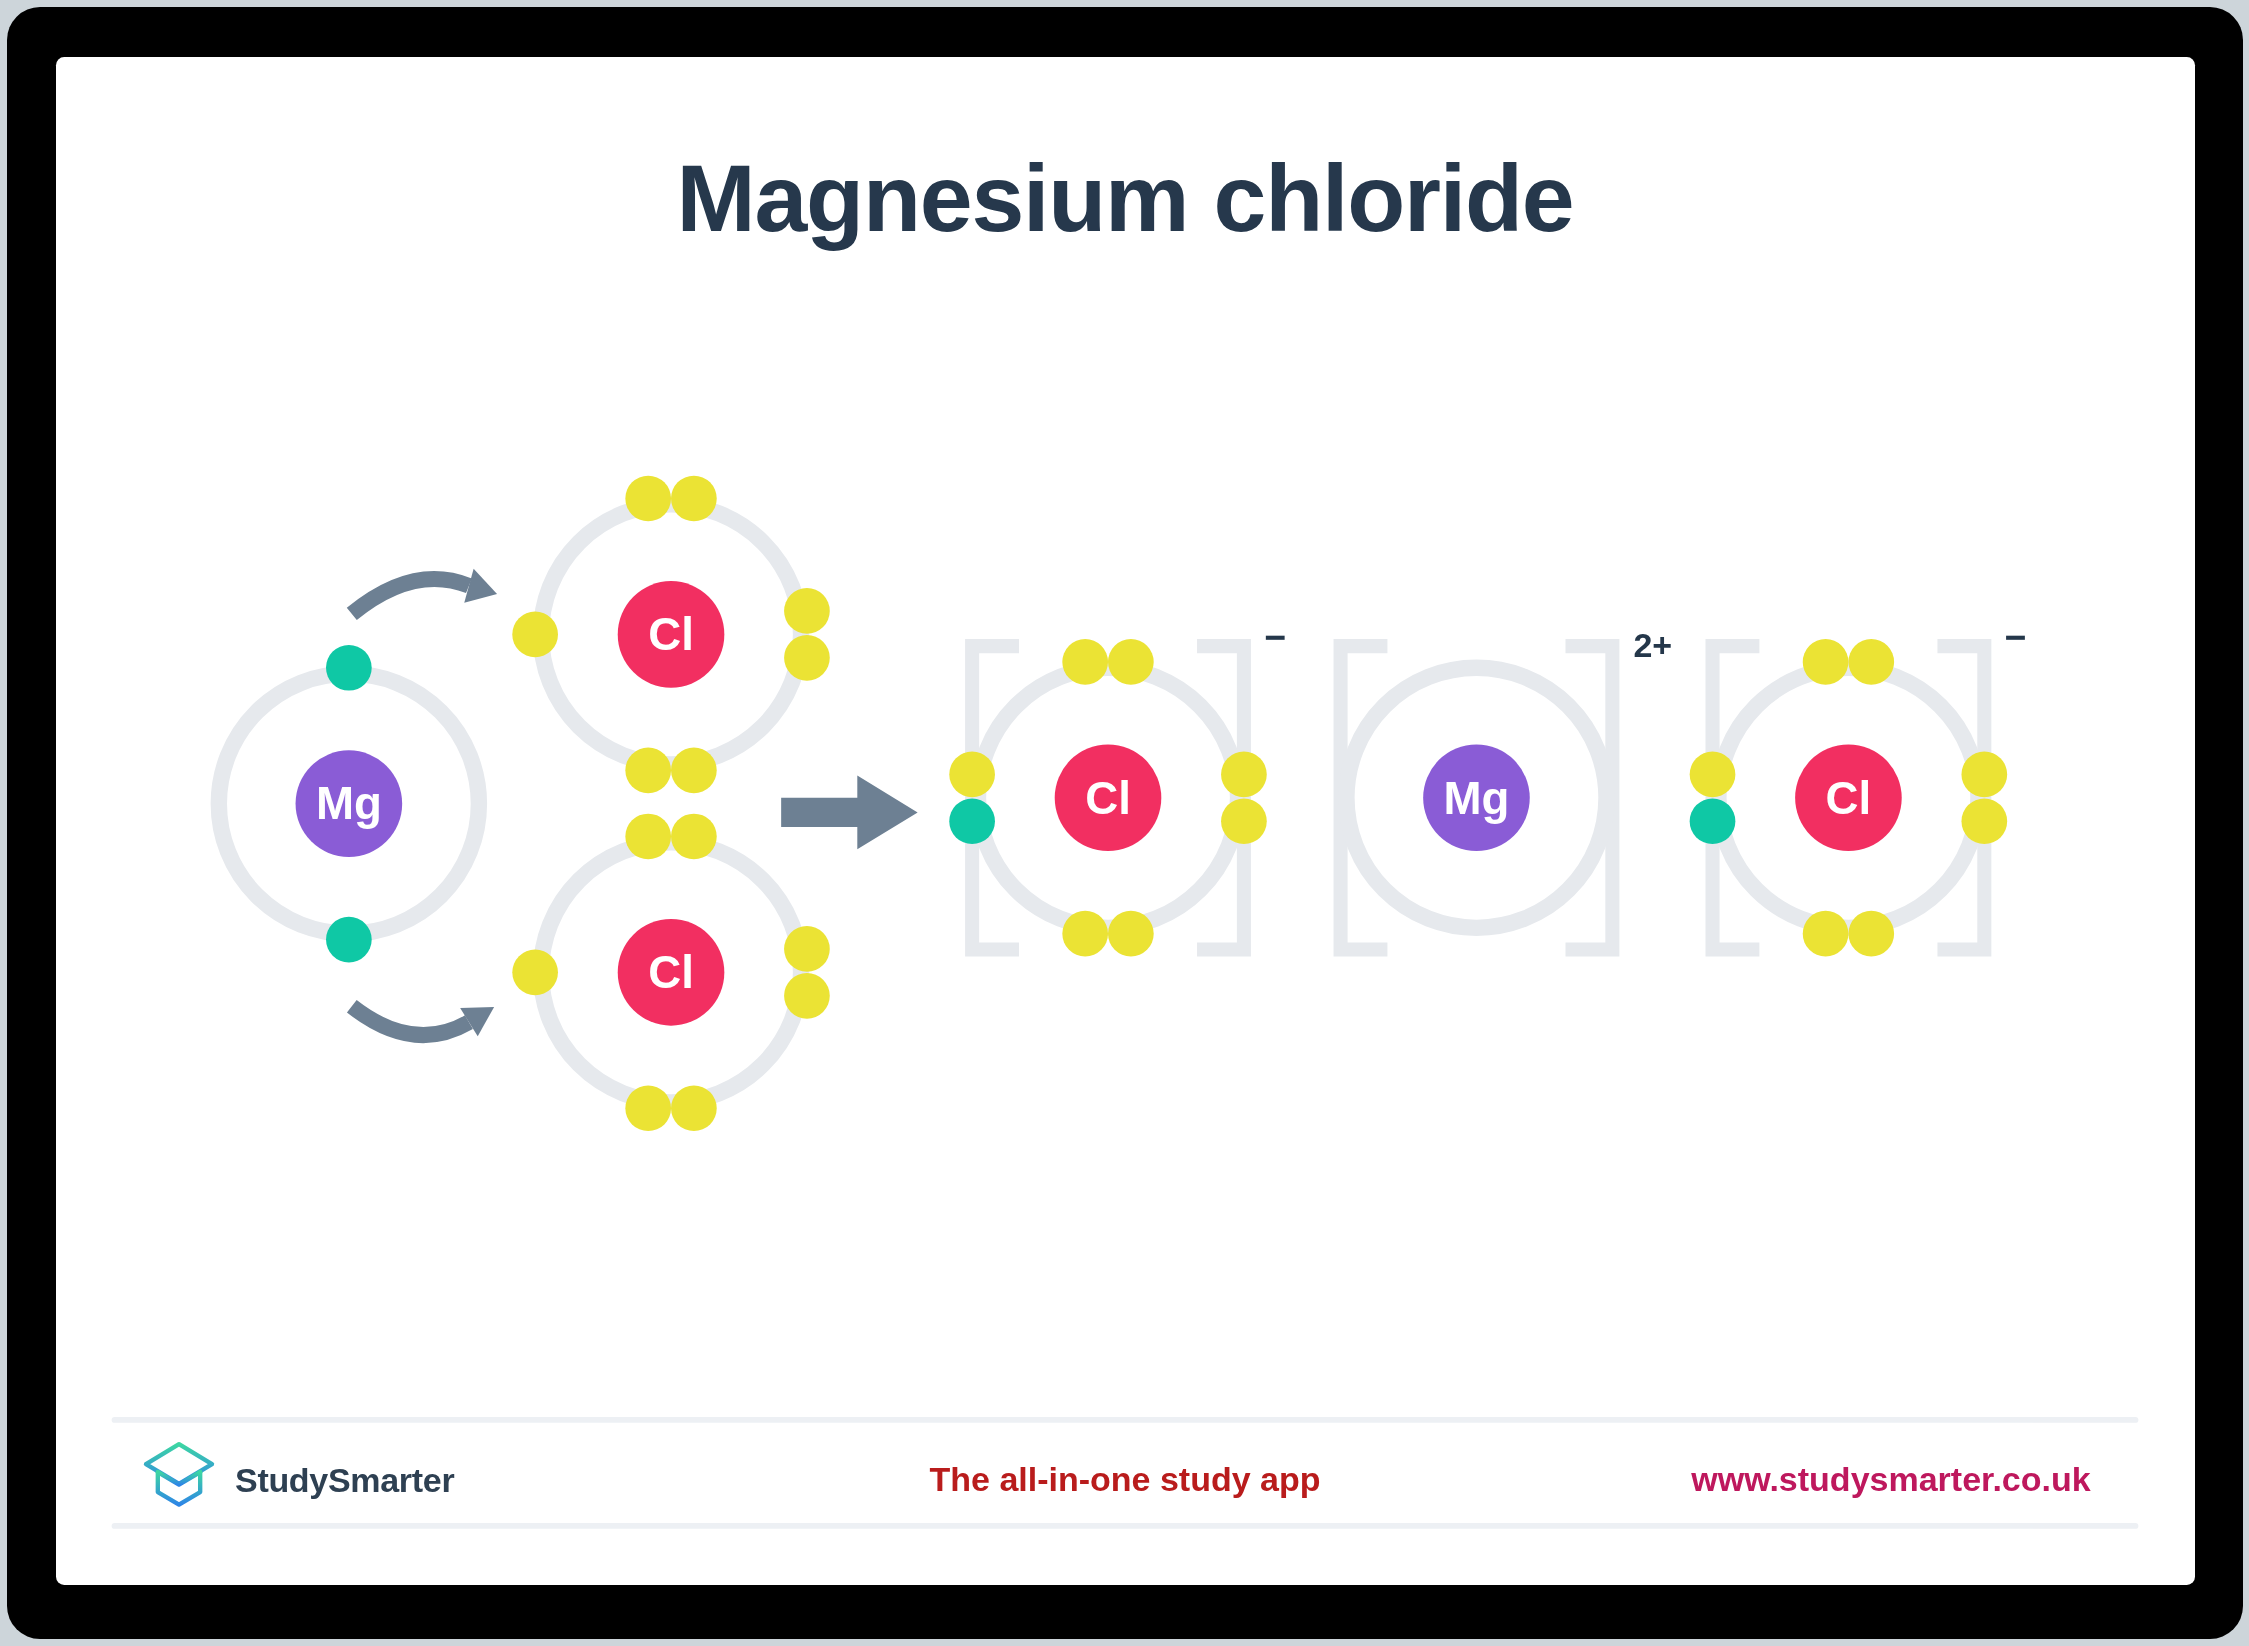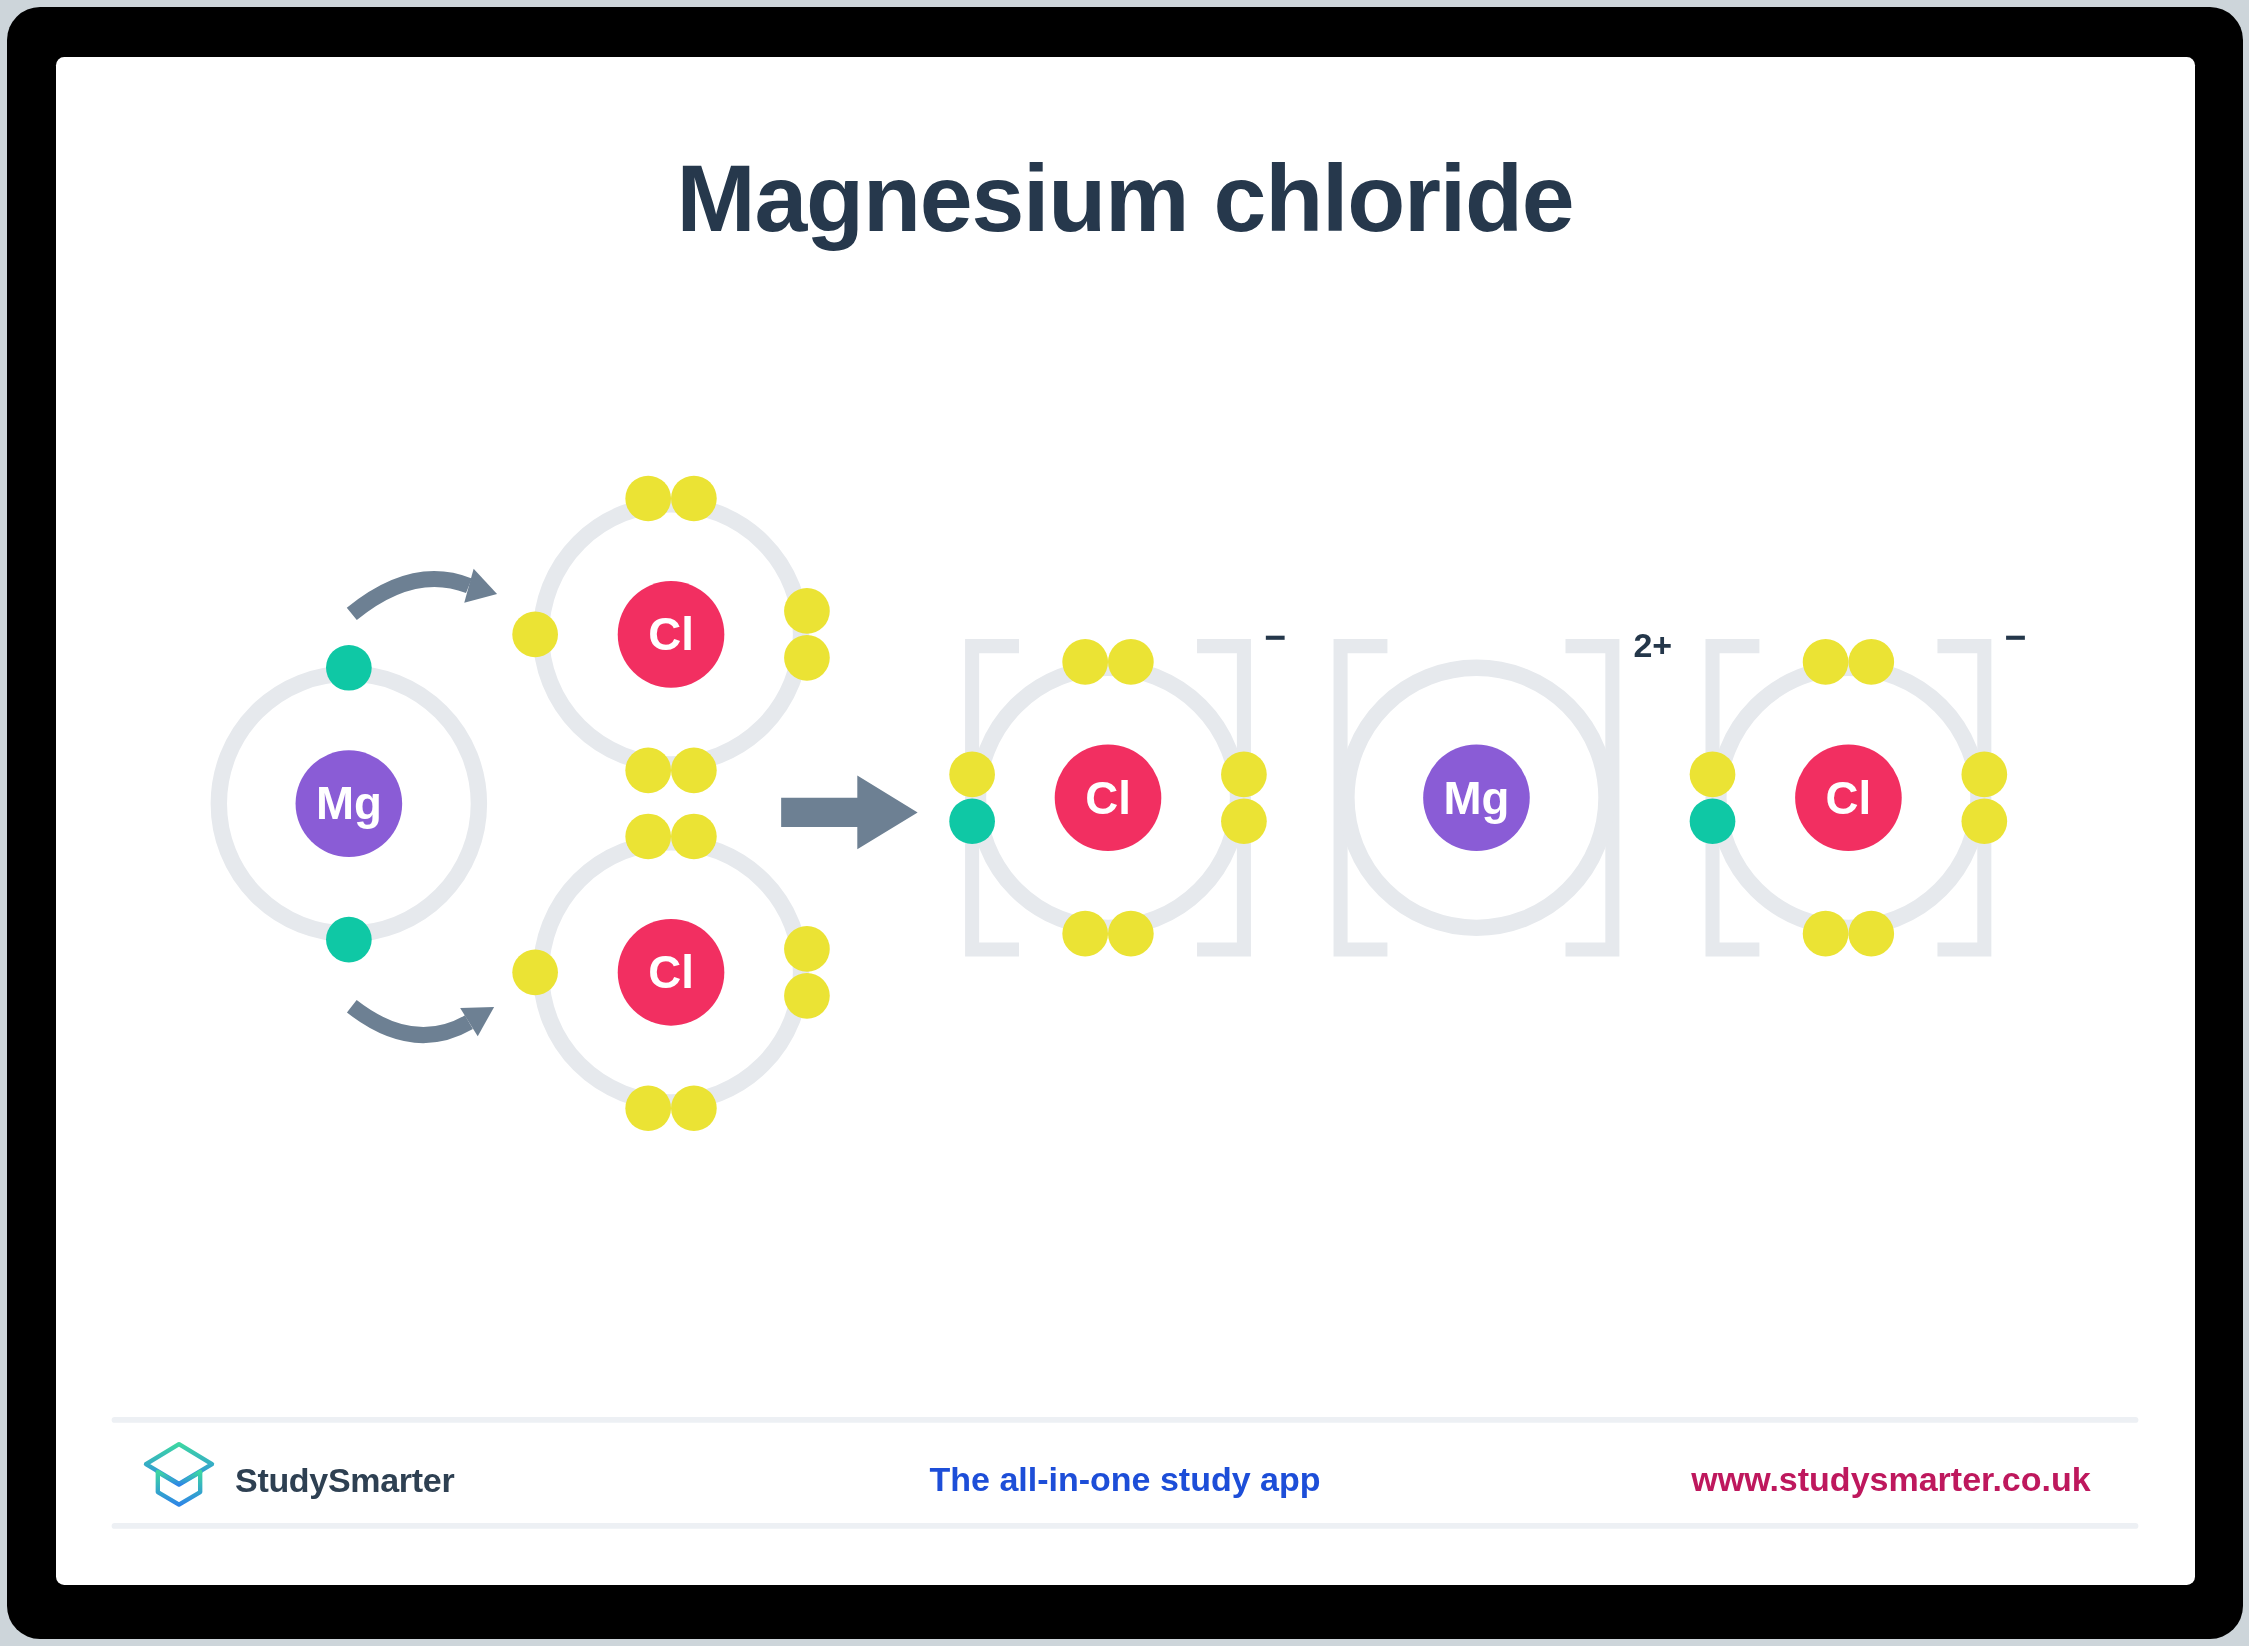--- a/index.html
+++ b/index.html
@@ -8,21 +8,21 @@
   .frame{position:absolute;left:7px;top:7px;right:7px;bottom:7px;background:#000;border-radius:33px;}
   .page{position:absolute;left:56px;top:57px;width:2139px;height:1528px;background:#fff;border-radius:8.2px;}
   .page-title{position:absolute;left:1125px;top:151px;transform:translateX(-50%);
           font-size:95px;font-weight:800;letter-spacing:-1.2px;color:#26384c;white-space:nowrap;line-height:1;}
   .diagram-svg{position:absolute;left:0;top:0;}
   .atom-symbol{font-family:"Liberation Sans","DejaVu Sans",sans-serif;font-weight:800;font-size:78px;fill:#ffffff;}
   .charge-label{font-family:"Liberation Sans","DejaVu Sans",sans-serif;font-weight:800;fill:#24374a;}
   .footer-brand{position:absolute;left:227px;top:1462px;font-size:34px;font-weight:600;color:#2e4052;
           letter-spacing:-0.3px;line-height:1.1;white-space:nowrap;margin-left:8px;}
   .footer-tagline{position:absolute;left:1125px;top:1461px;transform:translateX(-50%);
-          font-size:34px;font-weight:700;color:#1d4ed8;line-height:1.1;white-space:nowrap;}
+          font-size:34px;font-weight:700;color:#b91c1c;line-height:1.1;white-space:nowrap;}
   .footer-url{position:absolute;left:1891px;top:1461px;transform:translateX(-50%);
           font-size:34px;font-weight:700;color:#be185d;line-height:1.1;white-space:nowrap;}
   .footer-logo{position:absolute;left:141px;top:1441px;}
 </style>
 </head>
 <body>
 
 <div id="canvas">
   <div class="frame"></div>
   <div class="page"></div>

